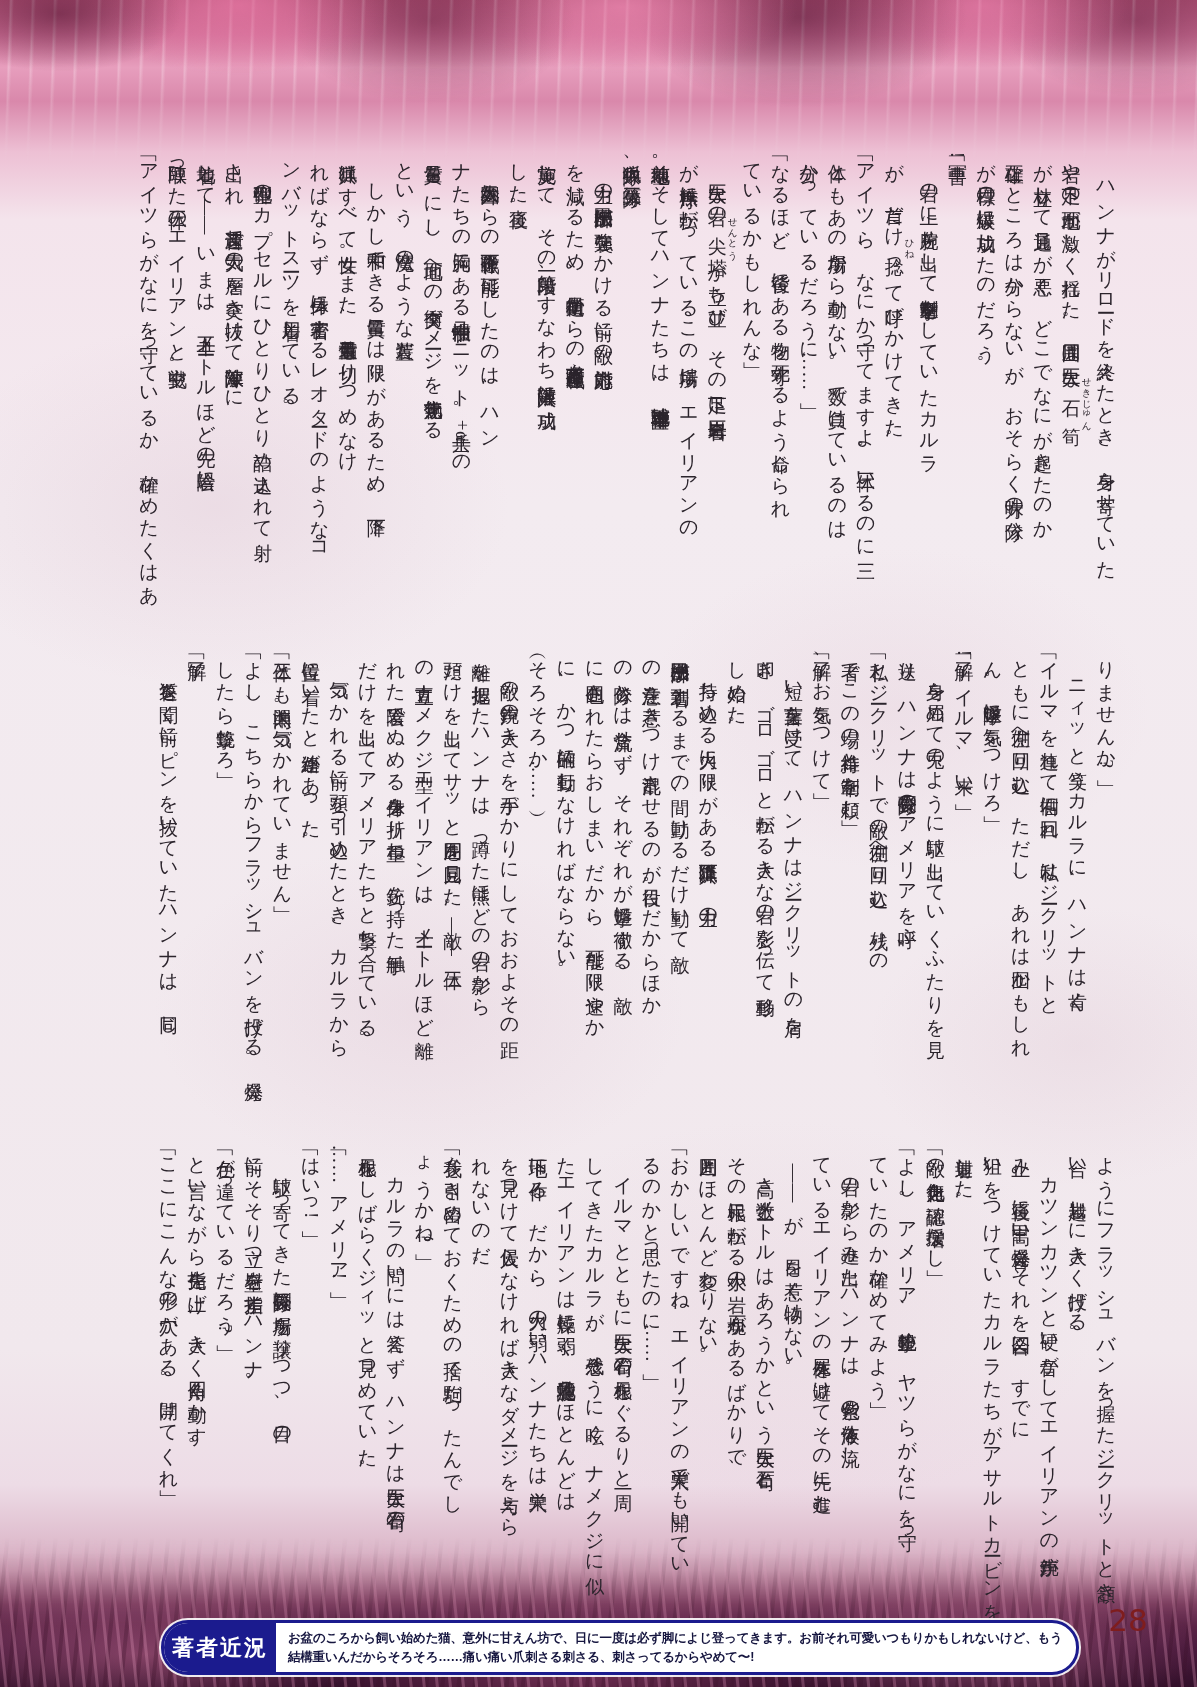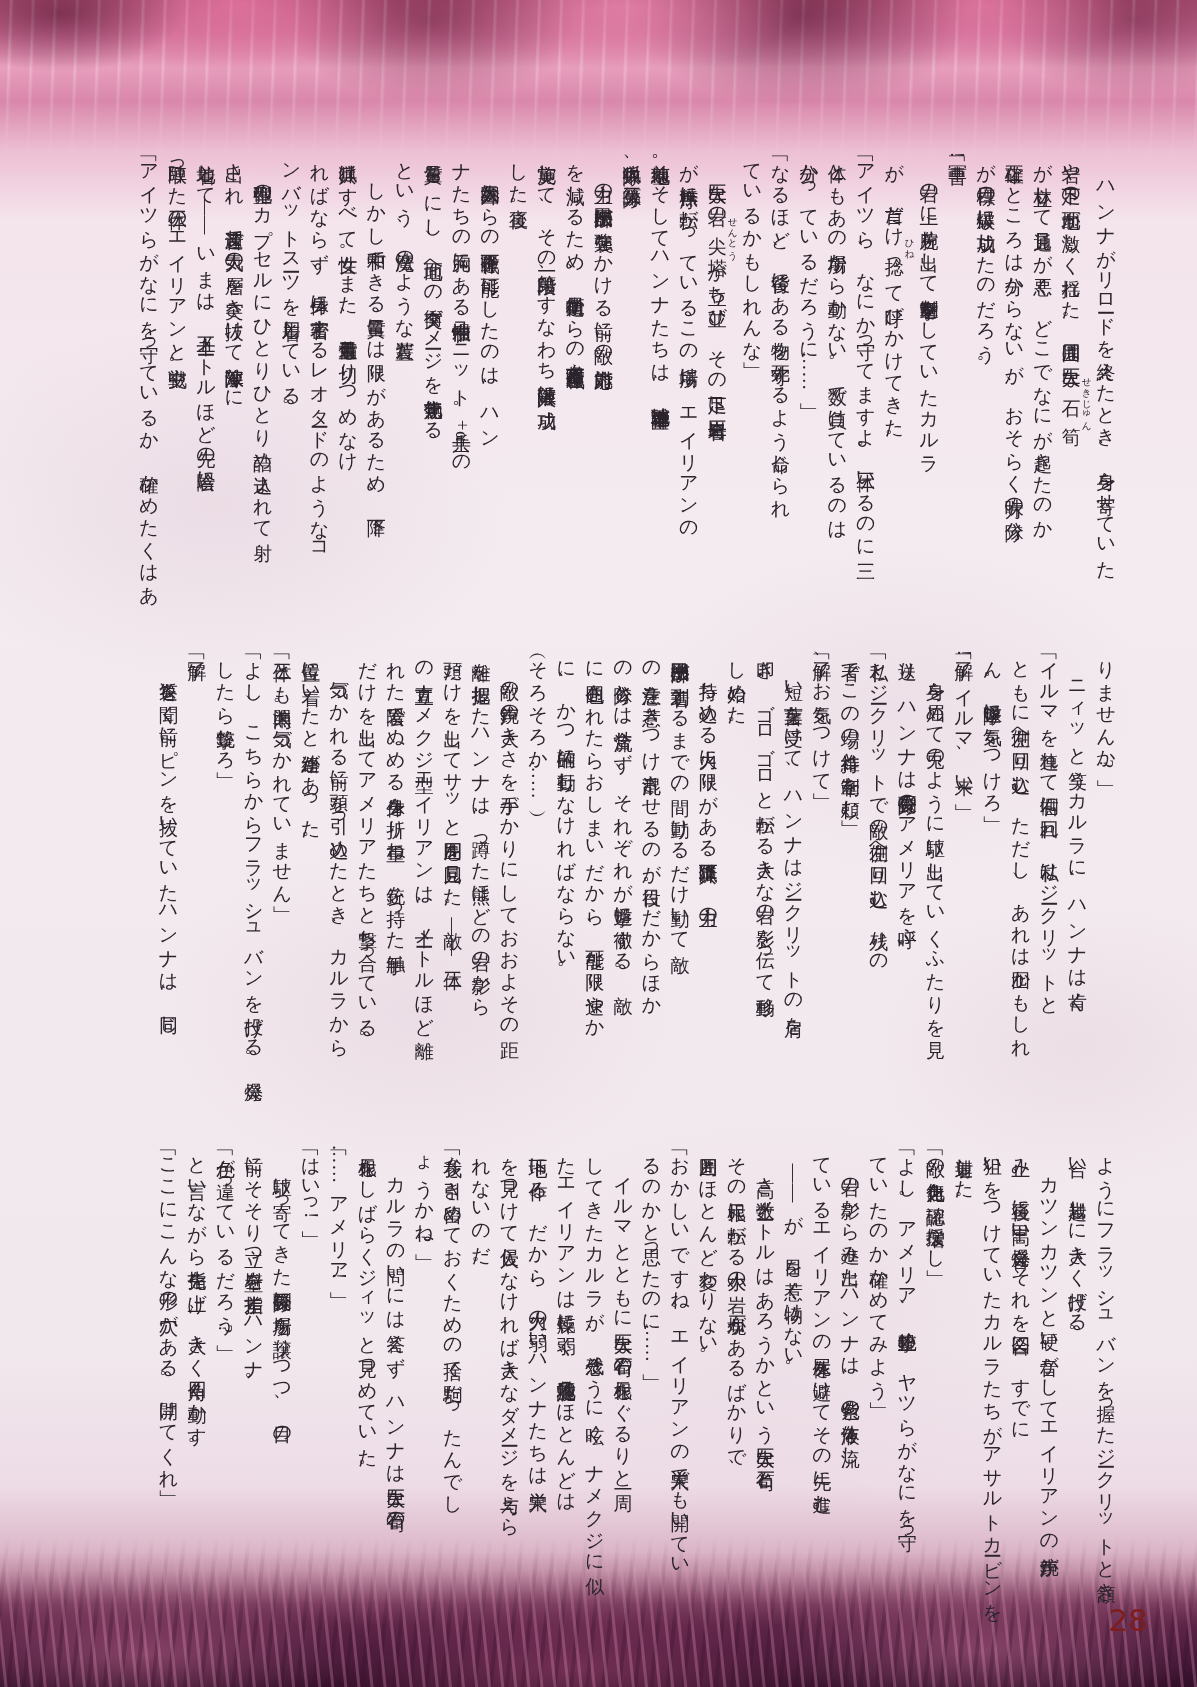--- a/index.html
+++ b/index.html
@@ -205,13 +205,20 @@
         <p class="tcol">　駆け寄ってきた副分隊長に場所を譲りつつ、目の</p>
         <p class="tcol">前にそそり立つ岩壁を指差すハンナ。</p>
         <p class="tcol">「色が違っているだろう?」</p>
         <p class="tcol">と言いながら指先を上げ、大きく四角く動かす。</p>
         <p class="tcol">「ここにこんな形の穴がある。開けてくれ」</p>
       </section>
   </main>
 
   <div class="pagenum">28</div>
 
+  <footer class="author-bar">
+    <span class="author-label">著者近況</span>
+    <span class="author-note">
+      <span>お盆のころから飼い始めた猫、意外に甘えん坊で、日に一度は必ず脚によじ登ってきます。お前それ可愛いつもりかもしれないけど、もう</span><br>
+      <span>結構重いんだからそろそろ……痛い痛い爪刺さる刺さる、刺さってるからやめて〜!</span>
+    </span>
+  </footer>
 </div>
 
 </body></html>

